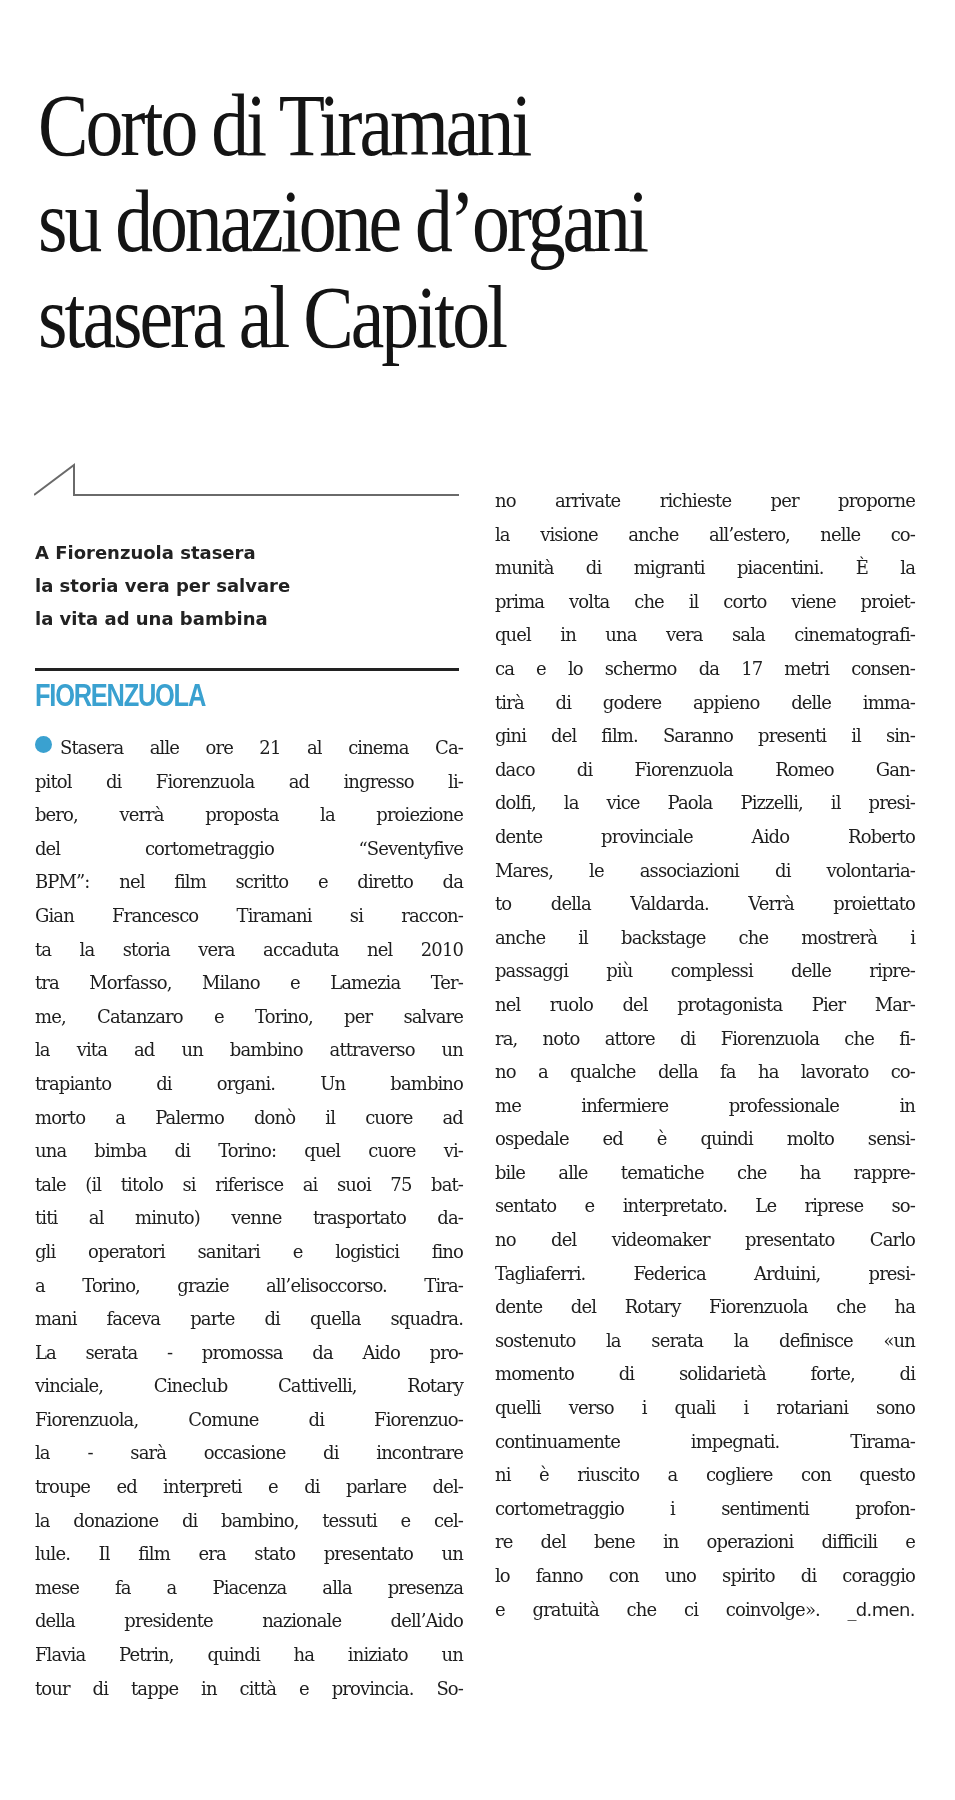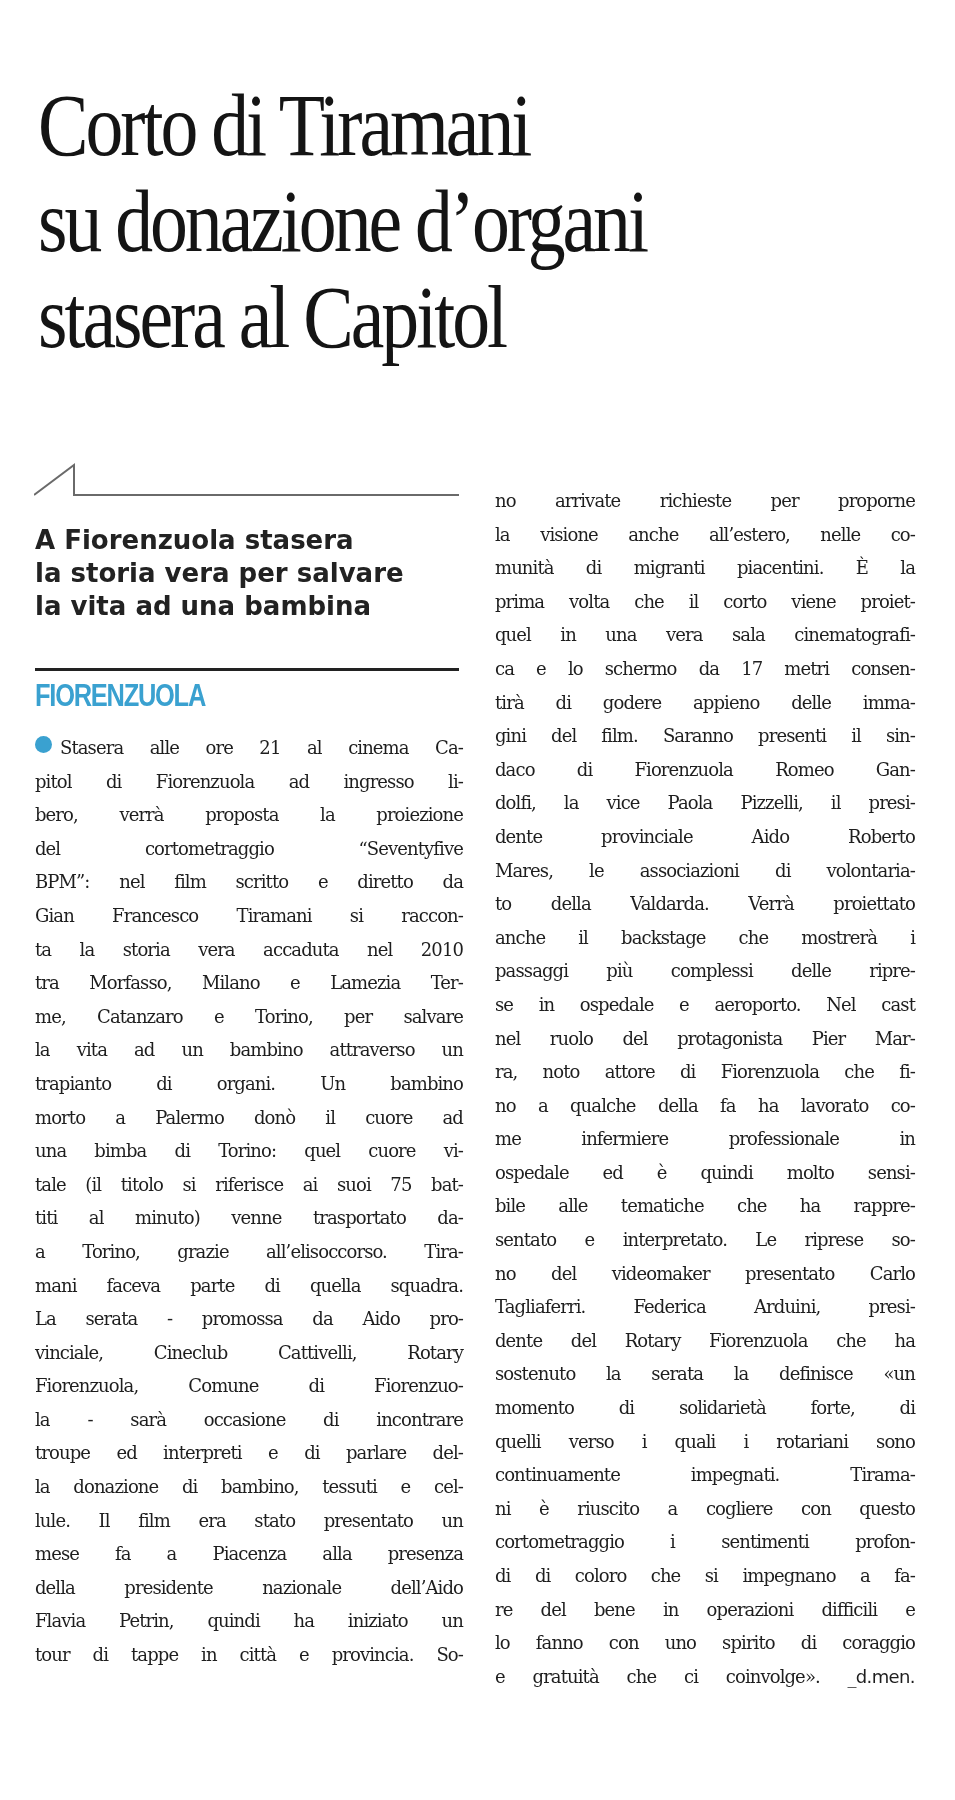--- a/index.html
+++ b/index.html
@@ -9,23 +9,23 @@
     }
     .headline {
       position:absolute; left:38px; top:78px; width:900px;
       font-family:"Liberation Serif", serif; font-weight:400;
       font-size:88px; line-height:96px; letter-spacing:-3.5px;
       transform:scaleX(0.86); transform-origin:left top; color:#141414;
     }
     .headline div { white-space:nowrap; }
     .deco { position:absolute; left:34px; top:462px; width:425px; height:36px; }
     .subhead {
-      position:absolute; left:35px; top:524px; width:420px;
+      position:absolute; left:35px; top:536px; width:420px;
       font-family:"DejaVu Sans", sans-serif; font-weight:700;
-      font-size:26px; line-height:33px; color:#222;
+      font-size:18px; line-height:33px; color:#222;
     }
     .rule { position:absolute; left:35px; top:668px; width:424px; height:3px; background:#222; }
     .dateline {
       position:absolute; left:35px; top:678px;
       font-family:"Liberation Sans", sans-serif; font-weight:700;
       font-size:31px; letter-spacing:-1.5px; color:#3aa1d0;
       transform:scaleX(0.82); transform-origin:left top;
     }
     .col {
       position:absolute; top:0; width:428px;
@@ -72,20 +72,21 @@
     <div class="ln">Gian Francesco Tiramani si raccon-</div>
     <div class="ln">ta la storia vera accaduta nel 2010</div>
     <div class="ln">tra Morfasso, Milano e Lamezia Ter-</div>
     <div class="ln">me, Catanzaro e Torino, per salvare</div>
     <div class="ln">la vita ad un bambino attraverso un</div>
     <div class="ln">trapianto di organi. Un bambino</div>
     <div class="ln">morto a Palermo donò il cuore ad</div>
     <div class="ln">una bimba di Torino: quel cuore vi-</div>
     <div class="ln">tale (il titolo si riferisce ai suoi 75 bat-</div>
     <div class="ln">titi al minuto) venne trasportato da-</div>
+    <div class="ln">gli operatori sanitari e logistici fino</div>
     <div class="ln">a Torino, grazie all’elisoccorso. Tira-</div>
     <div class="ln">mani faceva parte di quella squadra.</div>
     <div class="ln">La serata - promossa da Aido pro-</div>
     <div class="ln">vinciale, Cineclub Cattivelli, Rotary</div>
     <div class="ln">Fiorenzuola, Comune di Fiorenzuo-</div>
     <div class="ln">la - sarà occasione di incontrare</div>
     <div class="ln">troupe ed interpreti e di parlare del-</div>
     <div class="ln">la donazione di bambino, tessuti e cel-</div>
     <div class="ln">lule. Il film era stato presentato un</div>
     <div class="ln">mese fa a Piacenza alla presenza</div>
@@ -102,34 +103,32 @@
     <div class="ln">ca e lo schermo da 17 metri consen-</div>
     <div class="ln">tirà di godere appieno delle imma-</div>
     <div class="ln">gini del film. Saranno presenti il sin-</div>
     <div class="ln">daco di Fiorenzuola Romeo Gan-</div>
     <div class="ln">dolfi, la vice Paola Pizzelli, il presi-</div>
     <div class="ln">dente provinciale Aido Roberto</div>
     <div class="ln">Mares, le associazioni di volontaria-</div>
     <div class="ln">to della Valdarda. Verrà proiettato</div>
     <div class="ln">anche il backstage che mostrerà i</div>
     <div class="ln">passaggi più complessi delle ripre-</div>
-    <div class="ln">se in ospedale e aeroporto. Nel cast</div>
     <div class="ln">nel ruolo del protagonista Pier Mar-</div>
     <div class="ln">ra, noto attore di Fiorenzuola che fi-</div>
     <div class="ln">no a qualche della fa ha lavorato co-</div>
     <div class="ln">me infermiere professionale in</div>
     <div class="ln">ospedale ed è quindi molto sensi-</div>
     <div class="ln">bile alle tematiche che ha rappre-</div>
     <div class="ln">sentato e interpretato. Le riprese so-</div>
     <div class="ln">no del videomaker presentato Carlo</div>
     <div class="ln">Tagliaferri. Federica Arduini, presi-</div>
     <div class="ln">dente del Rotary Fiorenzuola che ha</div>
     <div class="ln">sostenuto la serata la definisce «un</div>
     <div class="ln">momento di solidarietà forte, di</div>
     <div class="ln">quelli verso i quali i rotariani sono</div>
     <div class="ln">continuamente impegnati. Tirama-</div>
     <div class="ln">ni è riuscito a cogliere con questo</div>
     <div class="ln">cortometraggio i sentimenti profon-</div>
-    <div class="ln">di di coloro che si impegnano a fa-</div>
     <div class="ln">re del bene in operazioni difficili e</div>
     <div class="ln">lo fanno con uno spirito di coraggio</div>
     <div class="ln"><span>e gratuità che ci coinvolge». _</span><span class="sig">d.men.</span></div>
   </div>
 
 </body></html>

